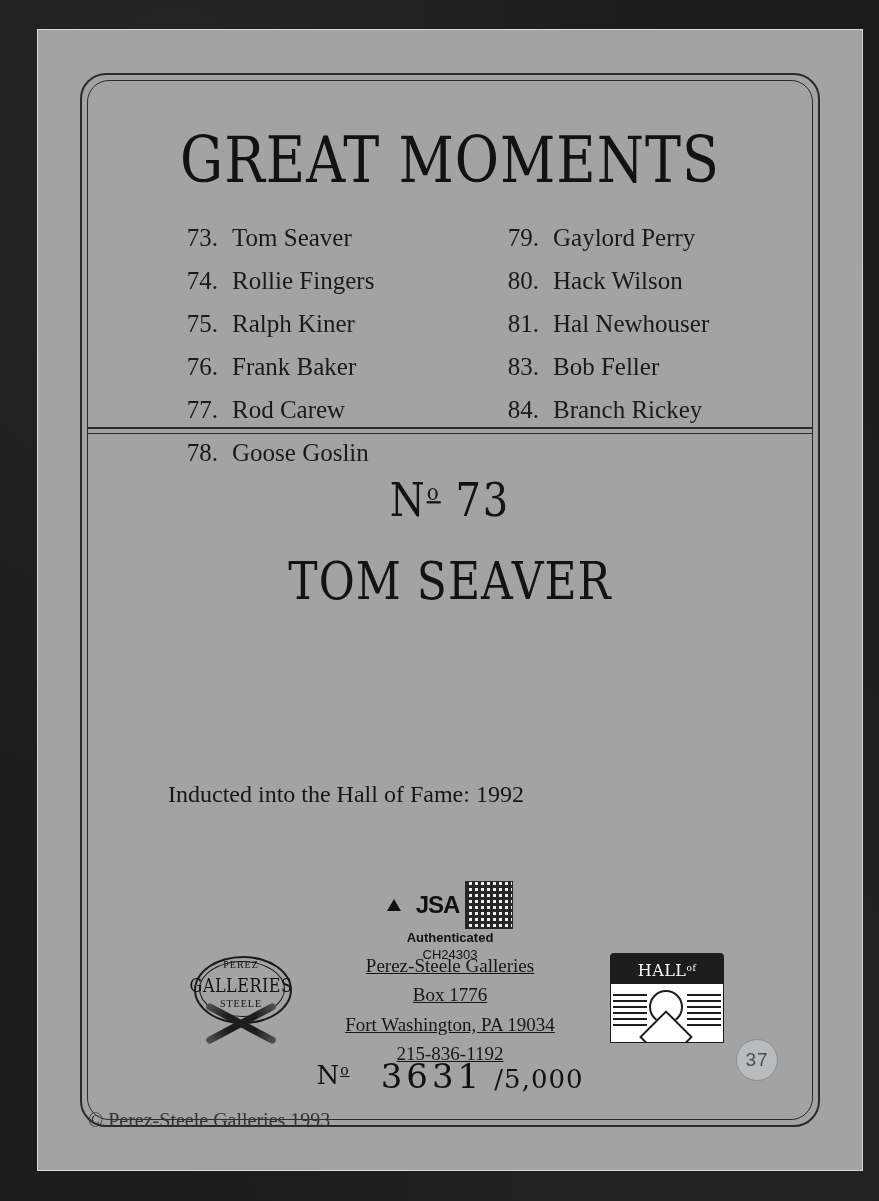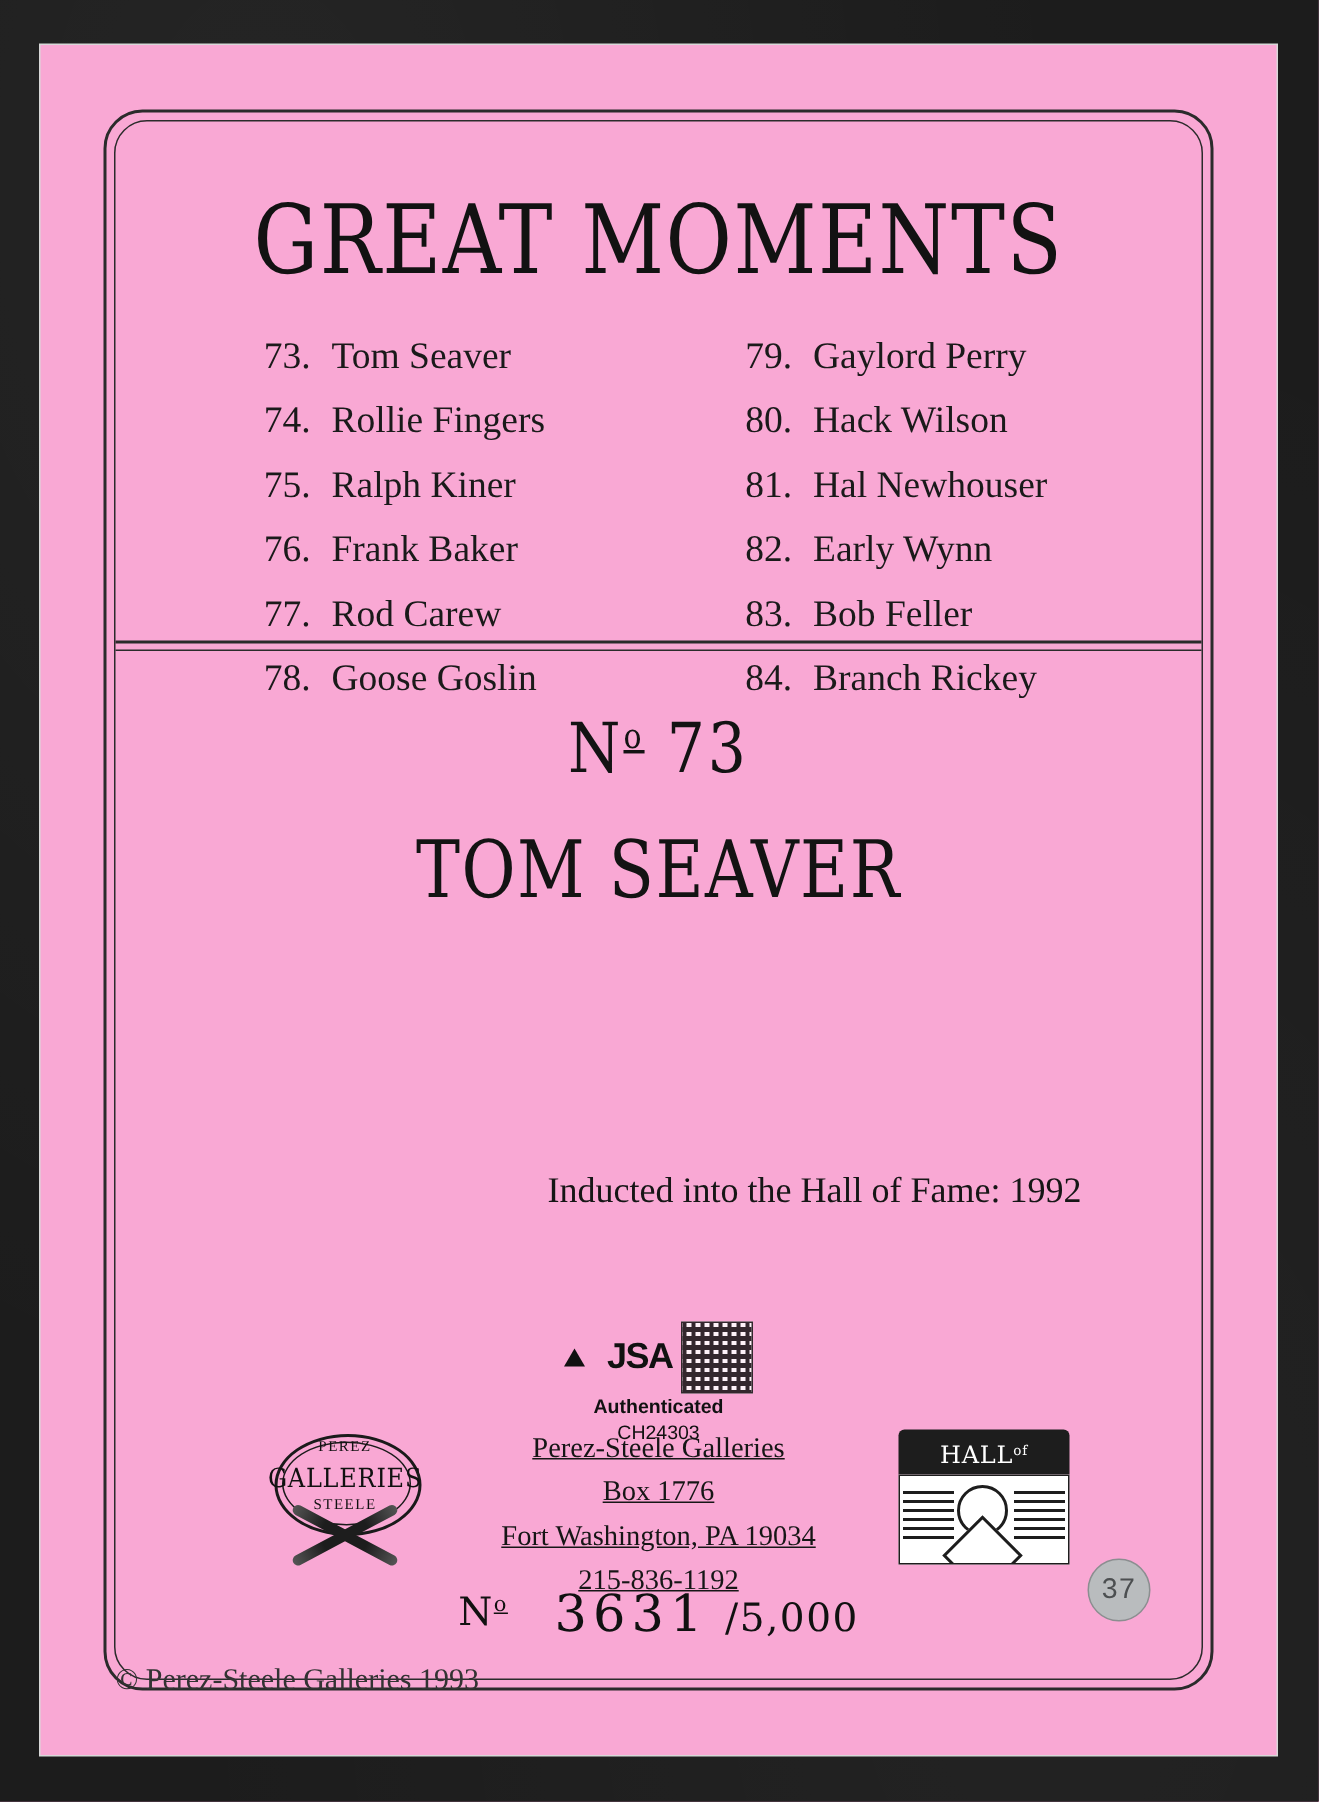--- a/index.html
+++ b/index.html
@@ -23,25 +23,25 @@
   .page-bg::after {
     content: "";
     position: absolute;
     inset: 0;
     background:
       radial-gradient(ellipse at 20% 10%, rgba(255,255,255,0.04), rgba(0,0,0,0) 55%),
       radial-gradient(ellipse at 80% 90%, rgba(255,255,255,0.03), rgba(0,0,0,0) 60%);
   }
   .card {
     position: absolute;
-    left: 27px;
+    left: 38px;
     top: 30px;
     width: 824px;
     height: 1140px;
-    background: #f9a8d4;
+    background: #a3a3a3;
     box-shadow: 0 0 0 1px #d8d8d8;
   }
   .card-inner {
     position: absolute;
     left: 42px;
     top: 43px;
     right: 42px;
     bottom: 43px;
     border: 2px solid #2b2b2b;
     border-radius: 26px;
@@ -150,21 +150,21 @@
     text-align: center;
     font-size: 24px;
     line-height: 1.33;
     color: #161616;
   }
   .induct {
     position: absolute;
     top: 700px;
     left: 80px;
     right: 80px;
-    text-align: right;
+    text-align: left;
     font-size: 24px;
     color: #161616;
   }
 
   
   .jsa {
     position: absolute;
     top: 800px;
     left: 0;
     right: 0;
@@ -442,24 +442,20 @@
             <span class="num">79.</span>
             <span class="nm">Gaylord Perry</span>
           </div>
           <div class="list-item">
             <span class="num">80.</span>
             <span class="nm">Hack Wilson</span>
           </div>
           <div class="list-item">
             <span class="num">81.</span>
             <span class="nm">Hal Newhouser</span>
-          </div>
-          <div class="list-item">
-            <span class="num">82.</span>
-            <span class="nm">Early Wynn</span>
           </div>
           <div class="list-item">
             <span class="num">83.</span>
             <span class="nm">Bob Feller</span>
           </div>
           <div class="list-item">
             <span class="num">84.</span>
             <span class="nm">Branch Rickey</span>
           </div>
         </div>

